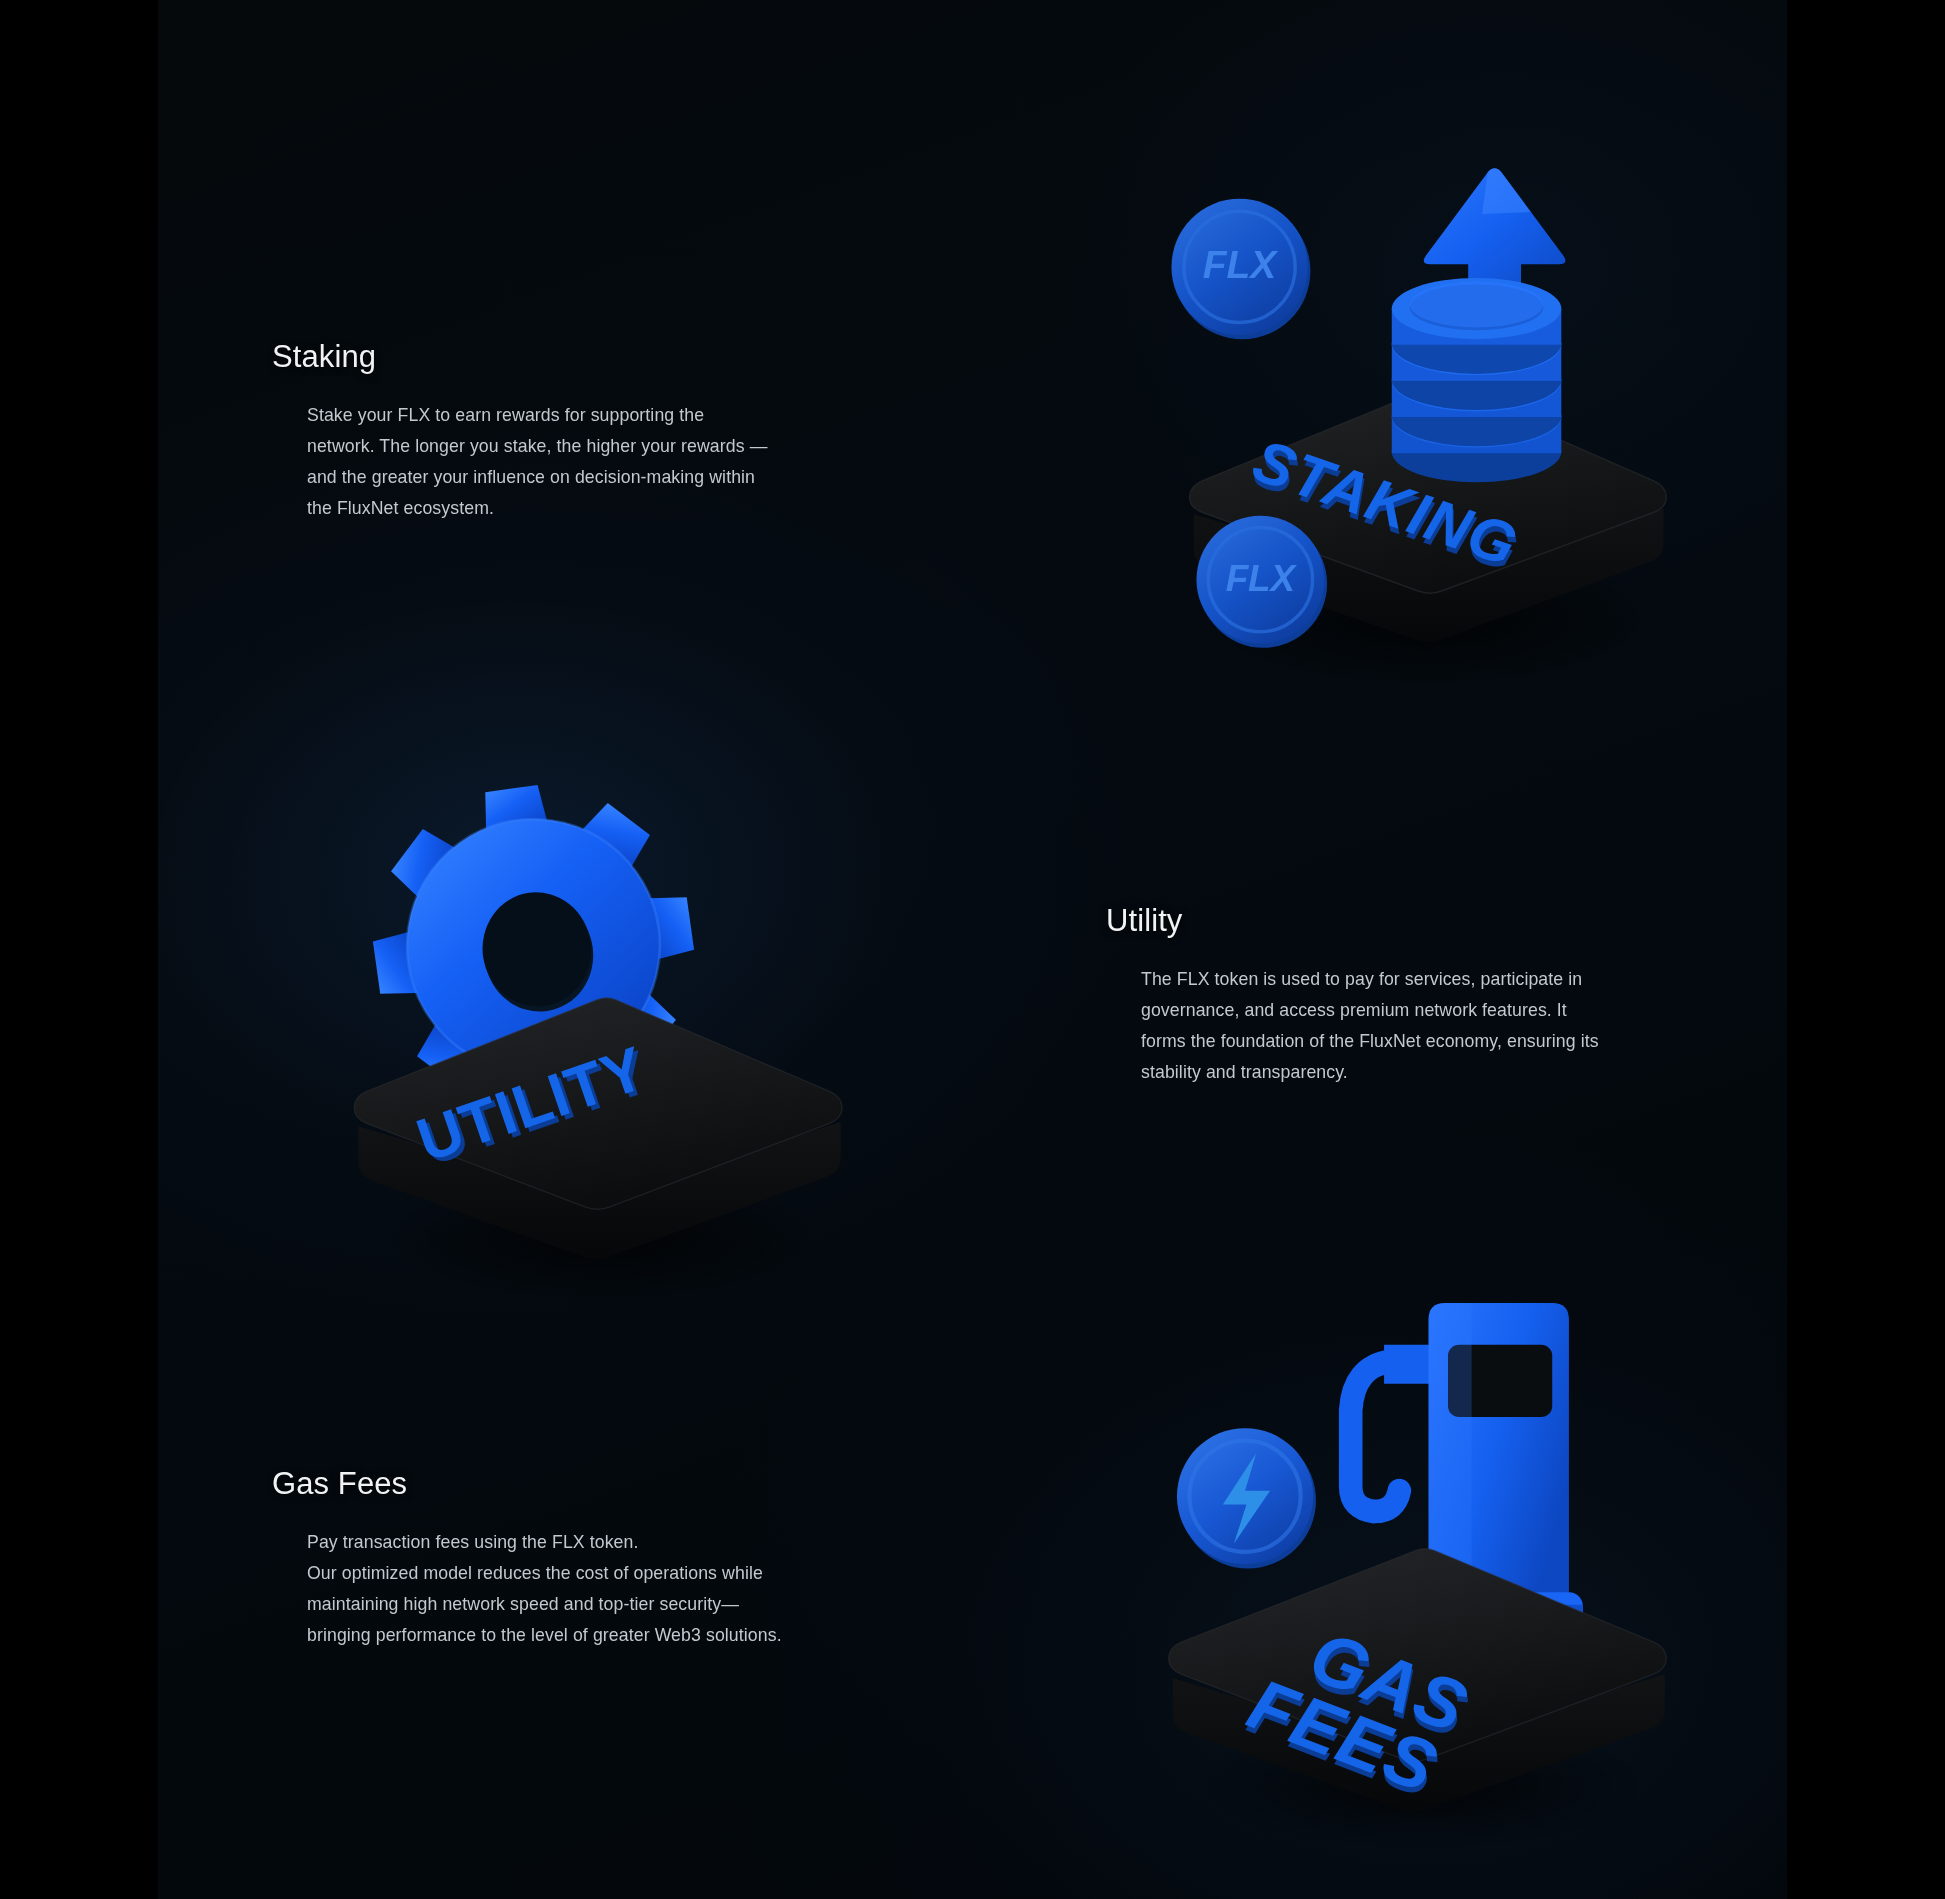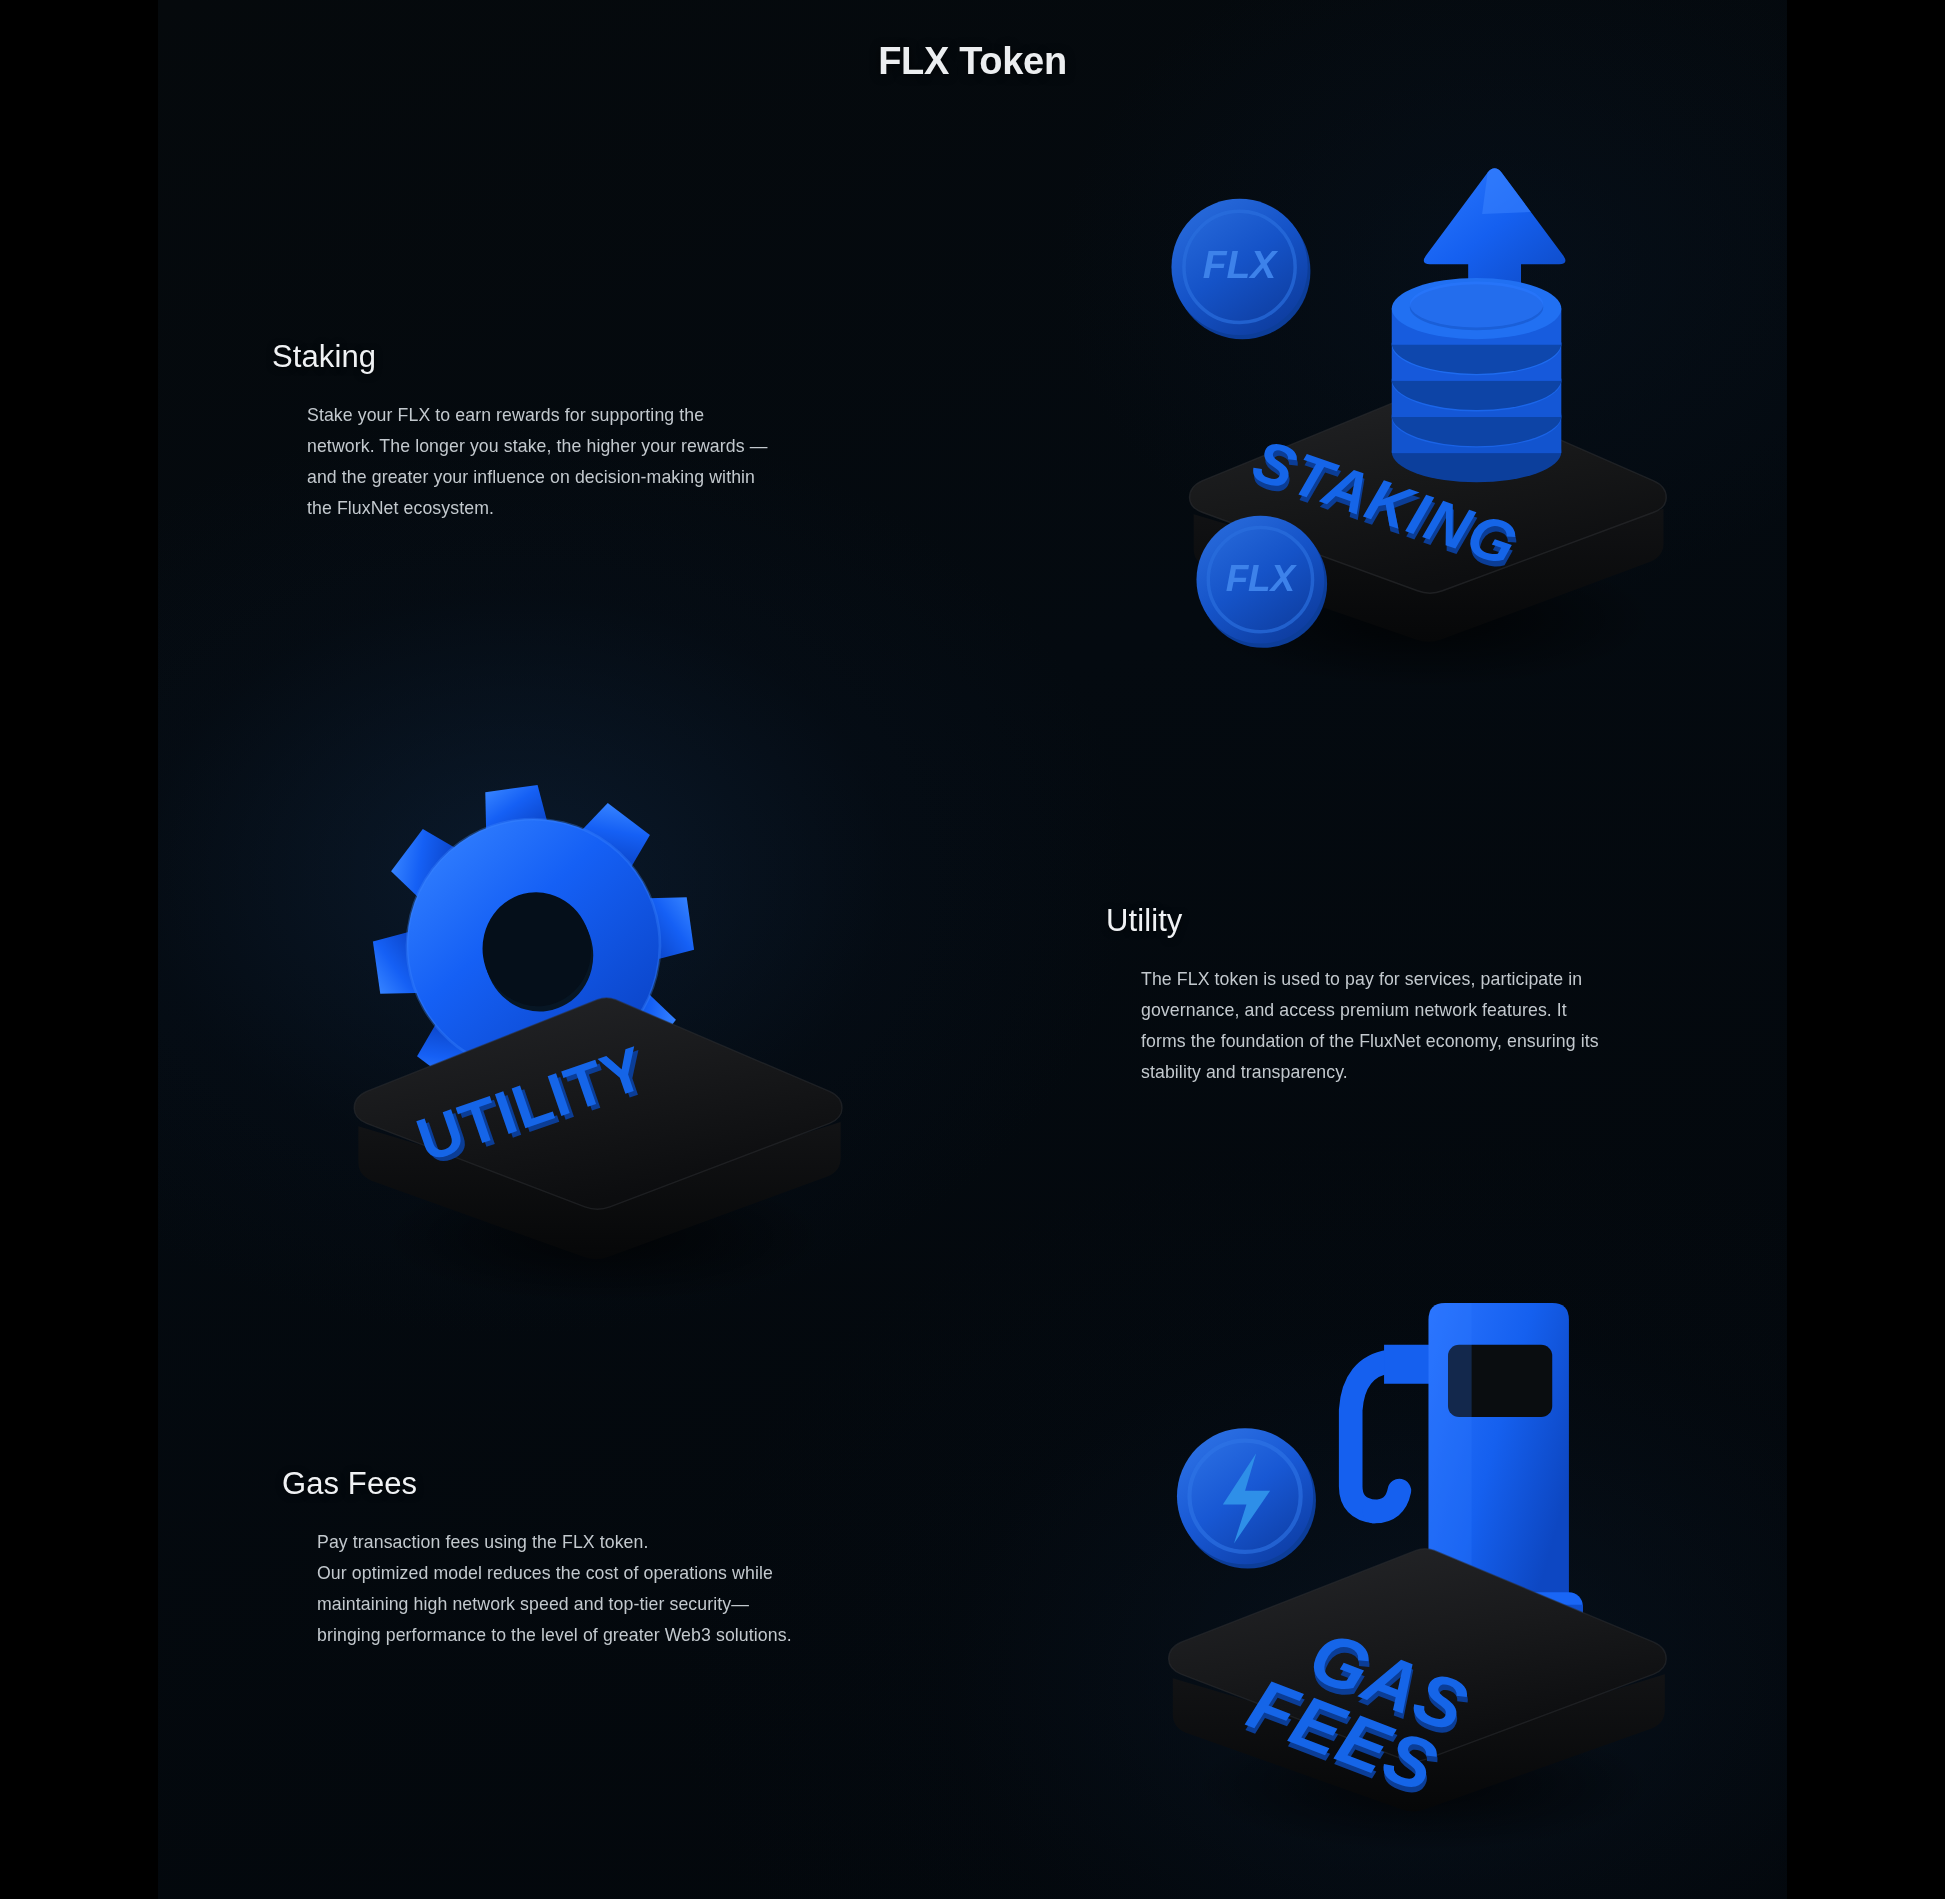--- a/index.html
+++ b/index.html
@@ -47,37 +47,36 @@
   }
   .sec-body {
     font-size:17.7px; line-height:31px; font-weight:400;
     color:#c3c9ce; letter-spacing:0.1px;
     white-space:pre-line;
     margin-left:35px;
   }
 
   .tb-staking { left:114px;  top:339px; }
   .tb-utility { left:948px; top:903px; }
-  .tb-gas     { left:124px;  top:1466px; }
+  .tb-gas     { left:114px;  top:1466px; }
 
   
   .illus { position:absolute; }
   .illus-staking { left:994px; top:139px;  width:549px; height:563px; }
   .illus-utility { left:167px;  top:737px; width:549px; height:563px; }
   .illus-gas     { left:987px; top:1278px; width:549px; height:563px; }
 
   .illus svg { width:100%; height:100%; display:block; overflow:visible; }
 </style>
 </head>
 <body>
 
 <div class="page">
   <div class="content">
 
-    <div class="page-title">FLX Token</div>
 
     <div class="text-block tb-staking">
       <div class="sec-title">Staking</div>
       <div class="sec-body">Stake your FLX to earn rewards for supporting the
 network. The longer you stake, the higher your rewards —
 and the greater your influence on decision-making within
 the FluxNet ecosystem.</div>
     </div>
 
     <div class="illus illus-staking">

